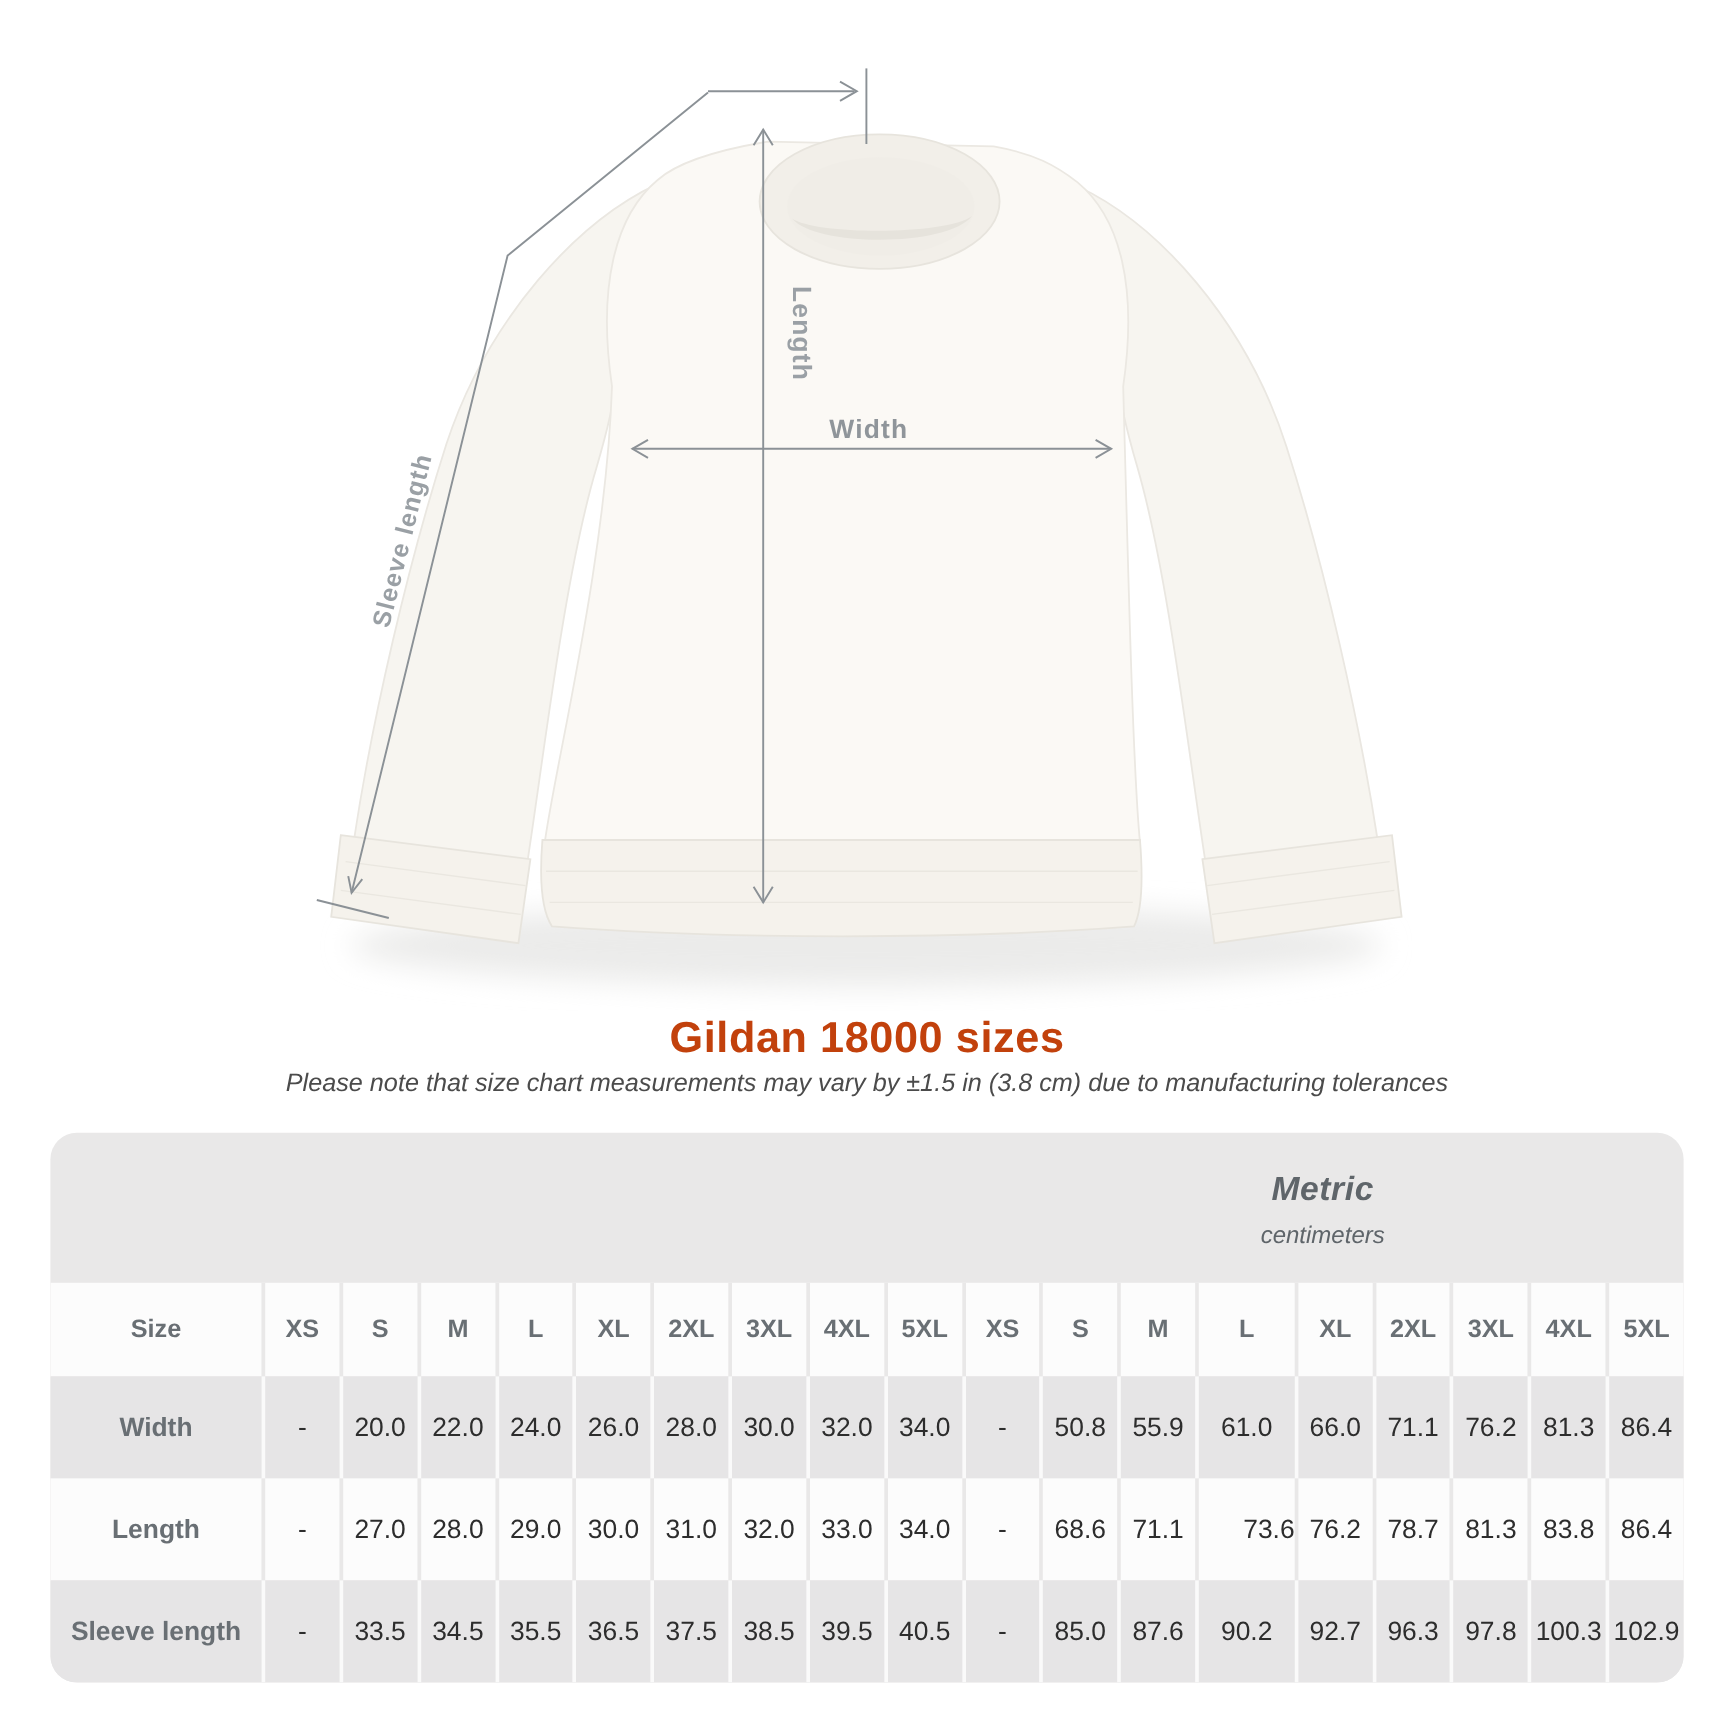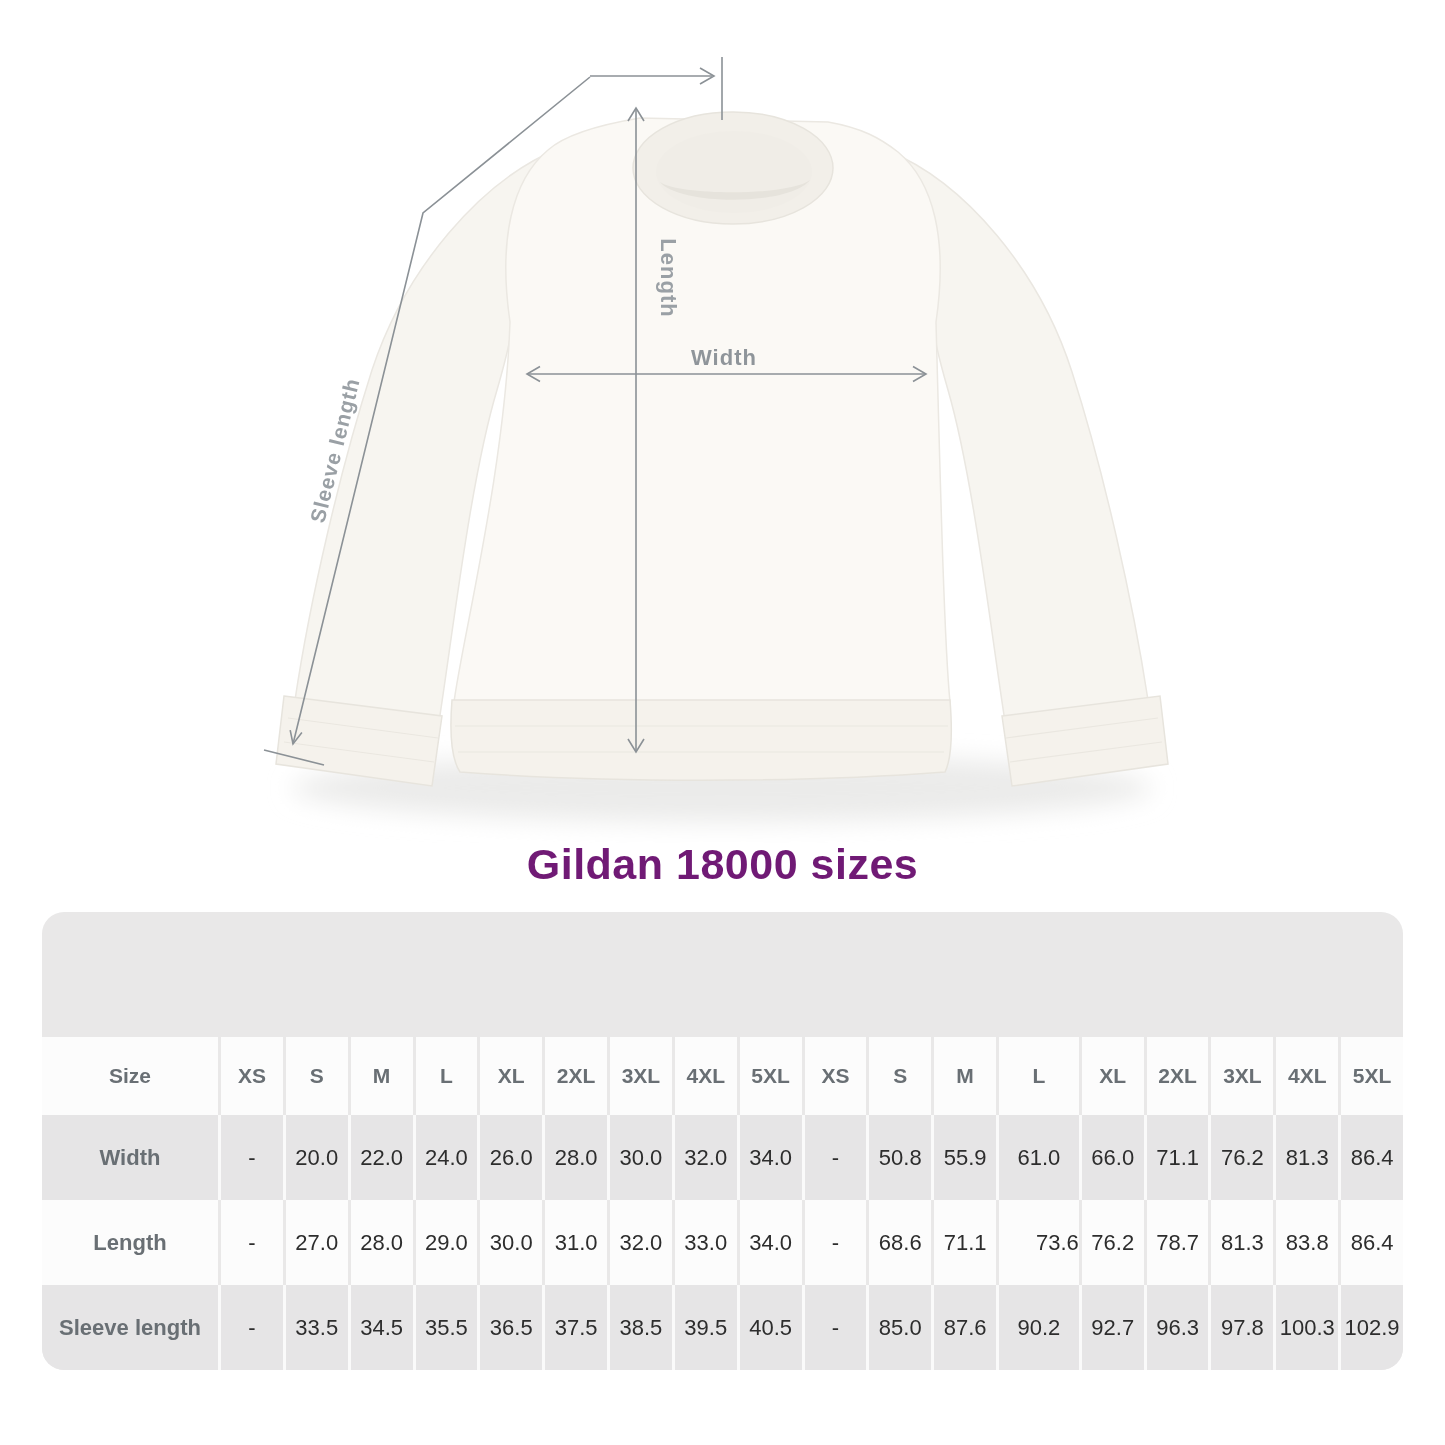--- a/index.html
+++ b/index.html
@@ -14,24 +14,24 @@
   .figure {
     position: relative;
     width: 1445px;
     height: 845px;
   }
   .figure svg { position: absolute; inset: 0; }
 
   .title-block { text-align: center; }
   .page-title {
     margin: 0;
-    font-size: 43px;
+    font-size: 36px;
     line-height: 39px;
     font-weight: 700;
-    color: #701a75;
+    color: #c2410c;
     letter-spacing: 0.5px;
   }
   .page-subtitle {
     margin: 6px 0 0 0;
     font-size: 21px;
     line-height: 26px;
     font-style: italic;
     color: #4b4b4b;
   }
 
@@ -159,23 +159,28 @@
     </g>
 
     <text transform="translate(661,278) rotate(90)" text-anchor="middle" font-size="22" font-weight="bold" fill="#9aa0a5" letter-spacing="1">Length</text>
     <text x="724" y="365" text-anchor="middle" font-size="22" font-weight="bold" fill="#8f959a" letter-spacing="1">Width</text>
     <text transform="translate(342,452) rotate(-76)" text-anchor="middle" font-size="21" font-weight="bold" fill="#9aa0a5" letter-spacing="1">Sleeve length</text>
   </svg>
 </div>
 
 <div class="title-block">
   <h1 class="page-title">Gildan 18000 sizes</h1>
+  <p class="page-subtitle">Please note that size chart measurements may vary by ±1.5 in (3.8 cm) due to manufacturing tolerances</p>
 </div>
 
 <div class="size-table" id="size-table">
+  <div class="unit-head unit-metric">
+    <div class="unit-name">Metric</div>
+    <div class="unit-sub">centimeters</div>
+  </div>
 
 <div class="cell head row-white" style="grid-area: 2 / 1;">Size</div>
     <div class="cell head row-white sep" style="grid-area: 2 / 2;">XS</div>
     <div class="cell head row-white sep" style="grid-area: 2 / 3;">S</div>
     <div class="cell head row-white sep" style="grid-area: 2 / 4;">M</div>
     <div class="cell head row-white sep" style="grid-area: 2 / 5;">L</div>
     <div class="cell head row-white sep" style="grid-area: 2 / 6;">XL</div>
     <div class="cell head row-white sep" style="grid-area: 2 / 7;">2XL</div>
     <div class="cell head row-white sep" style="grid-area: 2 / 8;">3XL</div>
     <div class="cell head row-white sep" style="grid-area: 2 / 9;">4XL</div>

